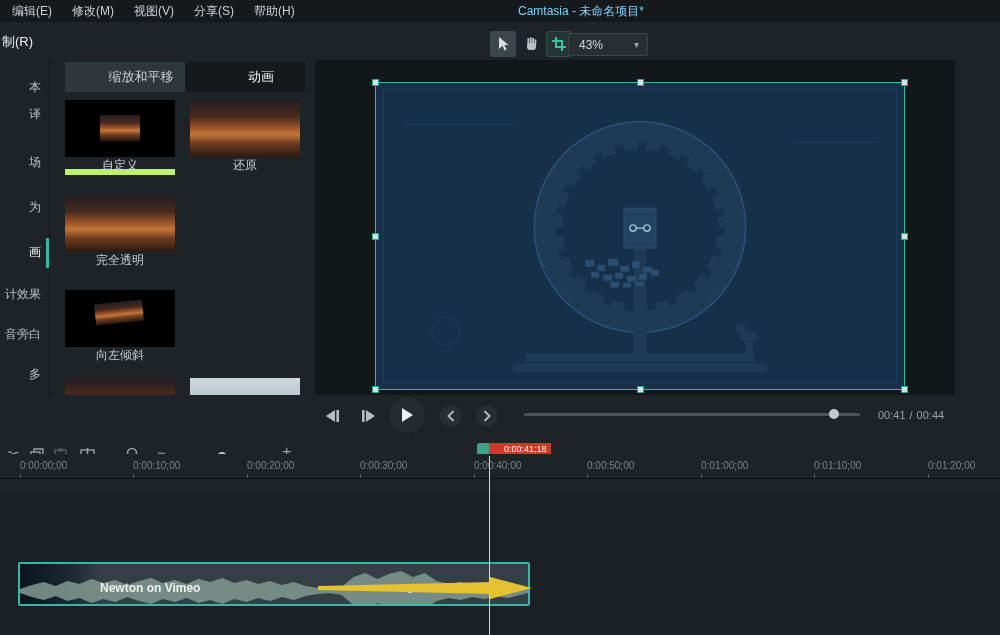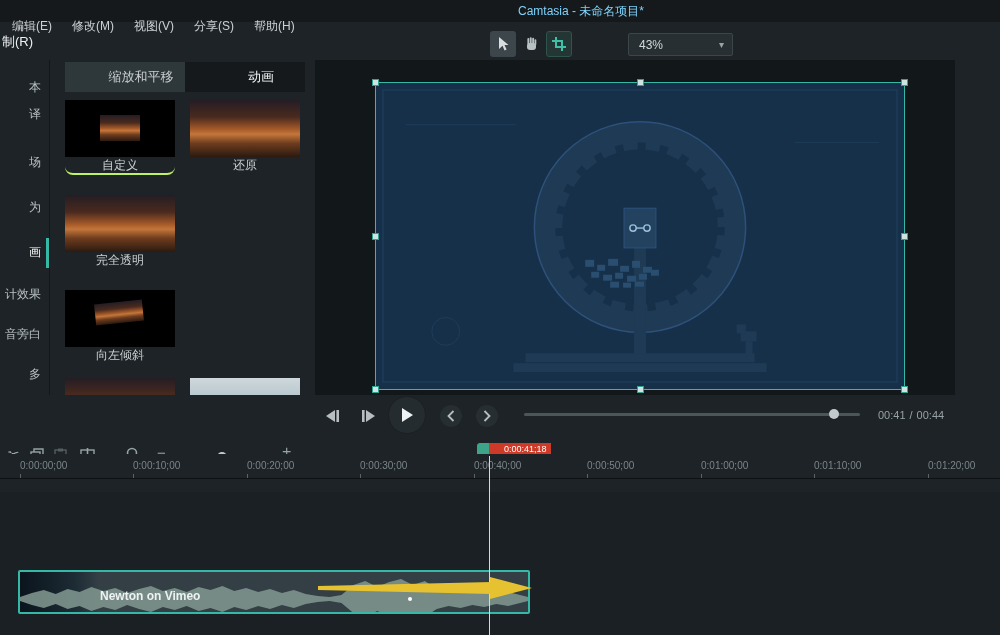--- a/index.html
+++ b/index.html
@@ -6,50 +6,50 @@
   html,body { background:#0d1012; }
   #app {
     position:relative; width:1000px; height:635px; overflow:hidden;
     background:#1d2326; font-family:"Liberation Sans","DejaVu Sans",sans-serif;
     color:#ccd1d4; user-select:none;
   }
 
   
   .menubar { position:absolute; left:0; top:0; width:1000px; height:22px; background:#15191c; }
   .menu-items { position:absolute; left:2px; top:0; display:flex; }
-  .menu-item { line-height:22px; font-size:12px; padding:0 10px; color:#ccd1d4; cursor:default;margin-top:15px; }
+  .menu-item { line-height:22px; font-size:12px; padding:0 10px; color:#ccd1d4; cursor:default; }
   .win-title { position:absolute; left:518px; top:0; line-height:22px; font-size:12px; color:#7dd3fc; }
 
   
   .record-label { position:absolute; left:2px; top:33px; font-size:13px; color:#eef1f2; }
   .tool-btn { position:absolute; top:31px; width:26px; height:26px; border-radius:3px;
     display:flex; align-items:center; justify-content:center; }
   .tool-btn.sel { background:#3d474b; }
   .tool-btn.crop { background:#243634; border:1px solid #2e544d; }
-  .zoom-select { position:absolute; left:628px; top:33px; width:105px; height:23px;
+  .zoom-select { position:absolute; left:568px; top:33px; width:80px; height:23px;
     background:#272f33; border:1px solid #3c464a; border-radius:2px;
     display:flex; align-items:center; justify-content:space-between;
     padding:0 8px 0 10px; font-size:12px; color:#d3d8da; }
   .zoom-select .caret { color:#9aa2a6; font-size:10px; }
 
   
   .sidebar { position:absolute; left:0; top:60px; width:50px; height:335px; overflow:hidden;
     border-right:1px solid #121719; }
   .side-item { position:absolute; right:8px; font-size:12px; color:#b9c0c4; white-space:nowrap; }
   .side-item.active { color:#ffffff; }
   .side-indicator { position:absolute; right:0; top:178px; width:3px; height:30px; background:#35b8a6; }
 
   
   .panel { position:absolute; left:50px; top:60px; width:265px; height:335px; overflow:hidden; }
   .ptab { position:absolute; top:2px; height:30px; width:120px; line-height:30px; text-align:center;
     font-size:13px;padding-left:32px; }
   .ptab.inactive { left:15px; background:#2e3739; color:#c9ced1; }
   .ptab.active { left:135px; background:#15191b; color:#f2f4f5; }
   .anim-item { position:absolute; width:110px; height:75px; }
-  .anim-item.selected { border-bottom:2px solid #bef264;border-radius:8px; }
+  .anim-item.selected { border-bottom:6px solid #bef264; }
   .thumb { position:absolute; left:0; top:0; width:110px; height:57px; background:#000; overflow:hidden; }
   .photo, .mini {
     background:linear-gradient(180deg,#241d24 0%,#4a2a1e 30%,#a85c2a 52%,#c4763a 60%,#6e3c1e 76%,#2b1a10 100%);
   }
   .mini { position:absolute; }
   .shade { position:absolute; inset:0; background:linear-gradient(180deg,transparent 42%,rgba(0,0,0,.88) 82%); }
   .alabel { position:absolute; left:0; top:57px; width:110px; height:18px; line-height:17px;
     text-align:center; font-size:12px; color:#ccd1d3; }
   .snow { background:linear-gradient(180deg,#d3dcе0 0%,#cfd8dc 20%,#7e99a8 100%);
     background:linear-gradient(180deg,#cfd8dc 0%,#8aa7b5 100%); }
@@ -99,21 +99,21 @@
     background:#cf3a28; color:#fff; font-size:9px; padding:0 4px; white-space:nowrap; }
 
   
   .ruler { position:absolute; left:0; top:454px; width:1000px; height:25px;
     background:#1d2326; border-bottom:1px solid #0d1114; }
   .tick-label { position:absolute; top:6px; font-size:10px; color:#7b858b; white-space:nowrap; }
   .tick-mark { position:absolute; bottom:0; width:1px; height:4px; background:#5a6468; }
 
   
   .tracks { position:absolute; left:0; top:492px; width:1000px; height:143px; background:#1a2023; }
-  .clip { position:absolute; left:18px; top:78px; width:512px; height:44px;
+  .clip { position:absolute; left:18px; top:70px; width:512px; height:44px;
     border:2px solid #35b8a6; border-radius:2px; background:#333e45; overflow:hidden; }
   .clip-head { position:absolute; left:0; top:0; width:78px; height:100%;
     background:linear-gradient(90deg,#0a141c 0%,#1d2b34 70%,#333e45 100%); }
   .clip-wave { position:absolute; left:0; top:5px; width:100%; height:44px; }
   .clip-label { position:absolute; left:80px; top:17px; font-size:12px; font-weight:700; color:#eef2f3; }
   .clip-dot { position:absolute; left:388px; top:25px; width:4px; height:4px; border-radius:50%; background:#fff; }
   .annot-arrow { position:absolute; left:318px; top:576px; width:216px; height:24px; z-index:60; }
 
   .playhead-line { position:absolute; left:489px; top:456px; width:1px; height:179px;
     background:#d4d9db; z-index:50; }

